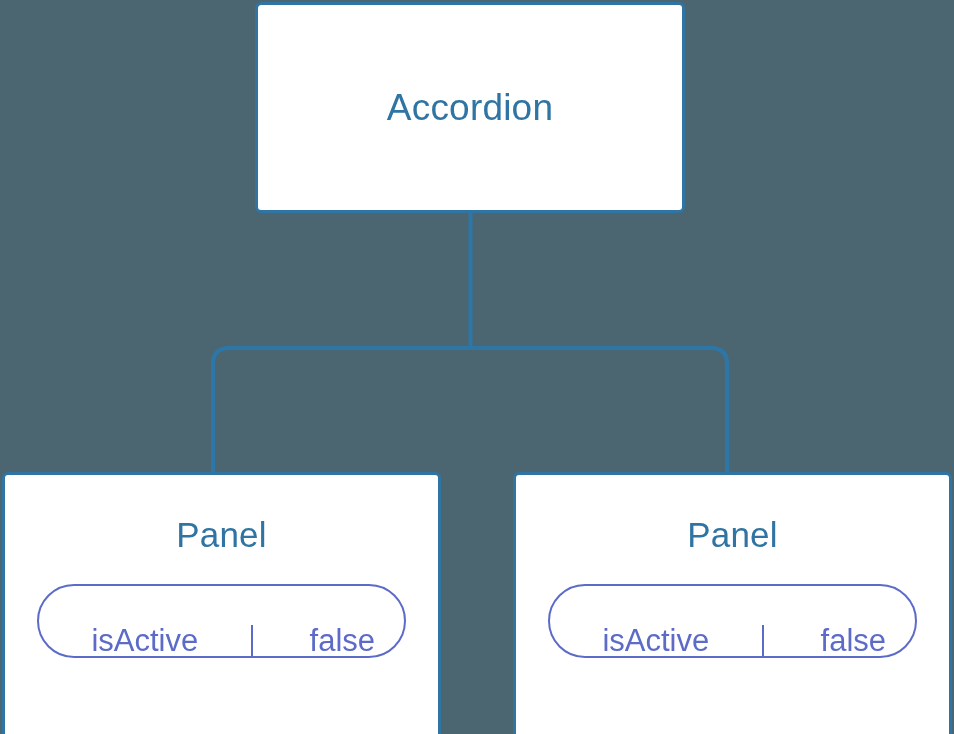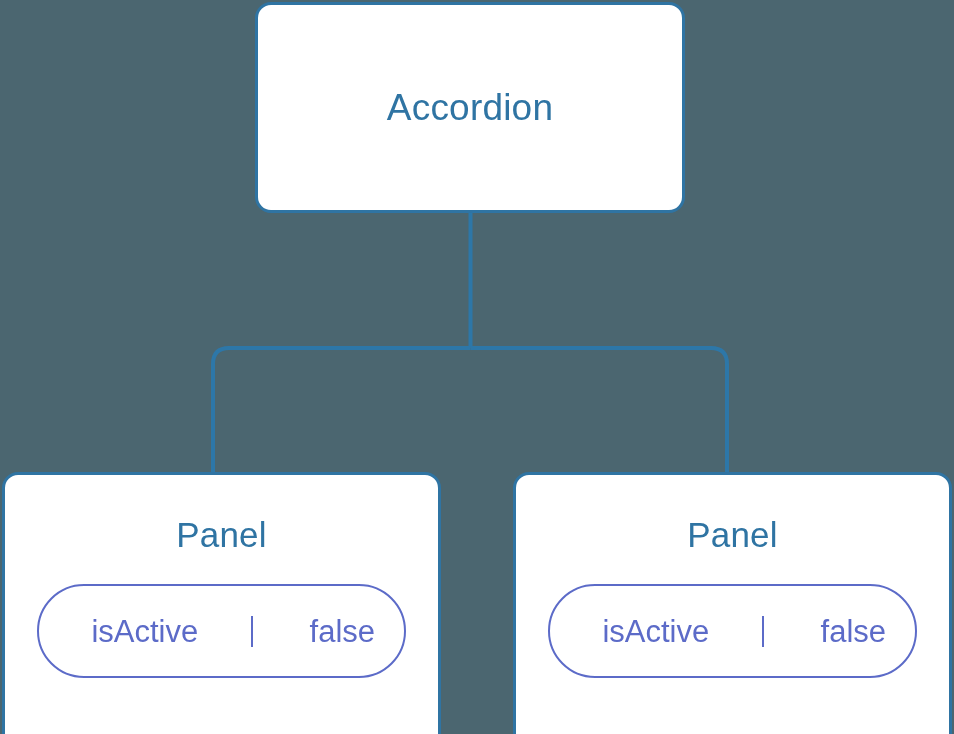--- a/index.html
+++ b/index.html
@@ -29,21 +29,21 @@
     width: 954px;
     height: 734px;
     z-index: 1;
   }
 
   
   .node {
     position: absolute;
     background: #ffffff;
     border: 3px solid #2f74a3;
-    border-radius: 16px;
+    border-radius: 6px;
     box-sizing: border-box;
     z-index: 2;
     display: flex;
     flex-direction: column;
     align-items: center;
   }
 
   
   #node-accordion {
     left: 255px;
@@ -78,24 +78,24 @@
 
   .panel-node .node-title {
     font-size: 35px;
     line-height: 1;
     margin-bottom: 32px;
   }
 
   
   .prop-pill {
     display: flex;
-    align-items: center;
+    align-items: flex-end;
     border: 2px solid #5c6bc8;
     border-radius: 999px;
-    height: 94px;
+    height: 74px;
     width: 369px;
     box-sizing: border-box;
     background: #ffffff;
     overflow: hidden;
   }
 
   .prop-key,
   .prop-val {
     display: flex;
     align-items: center;

